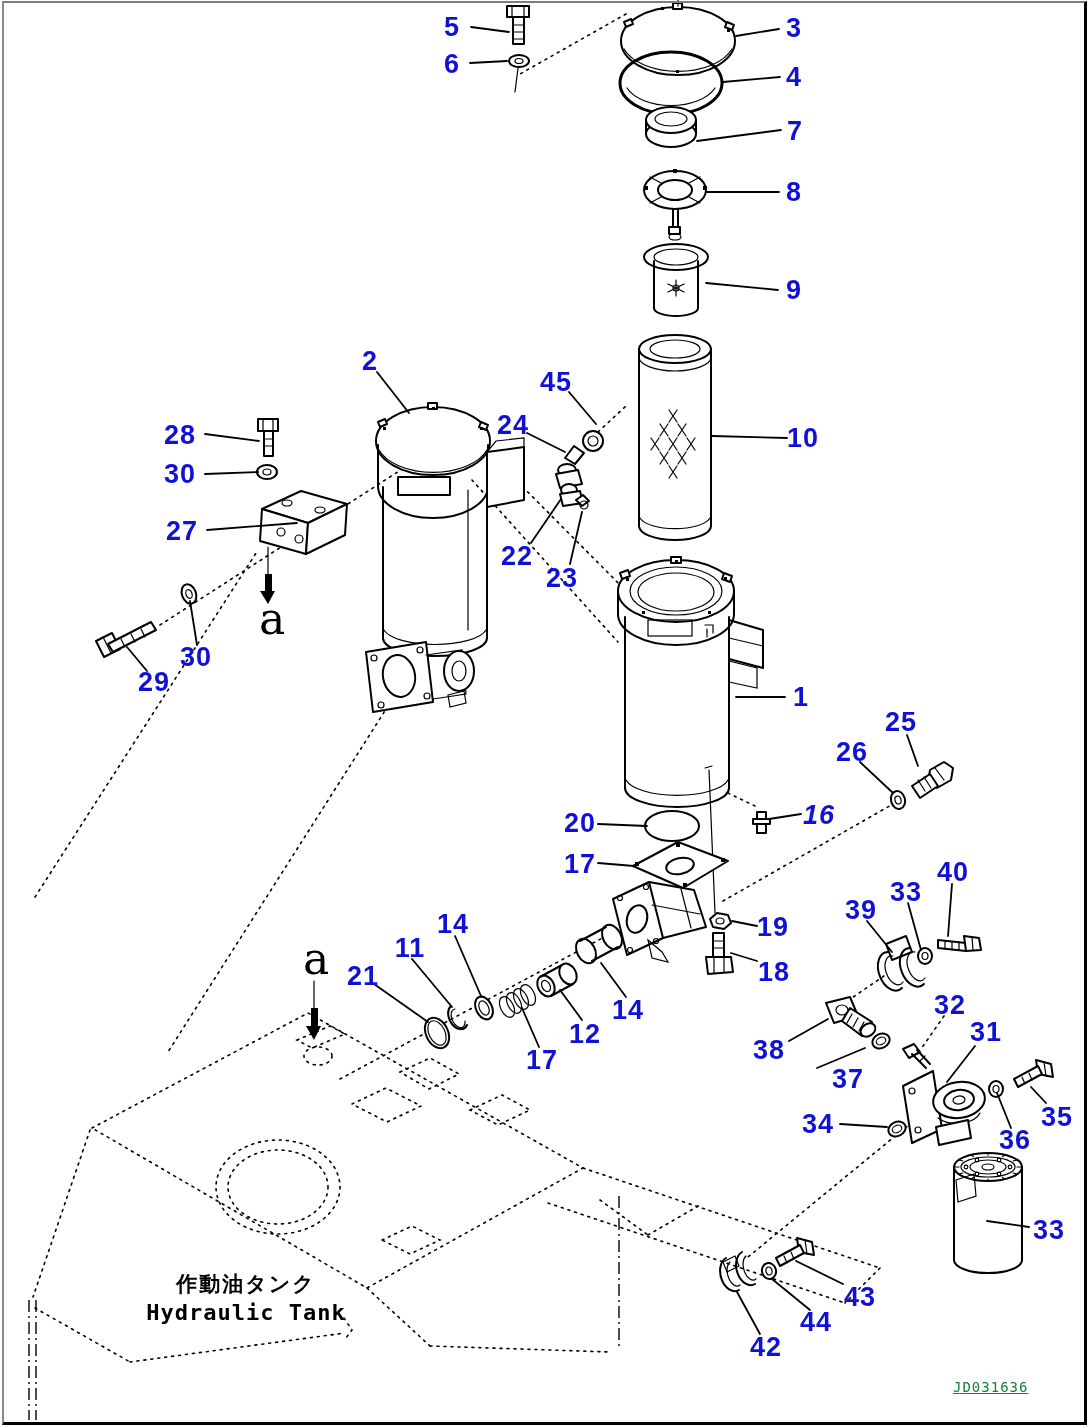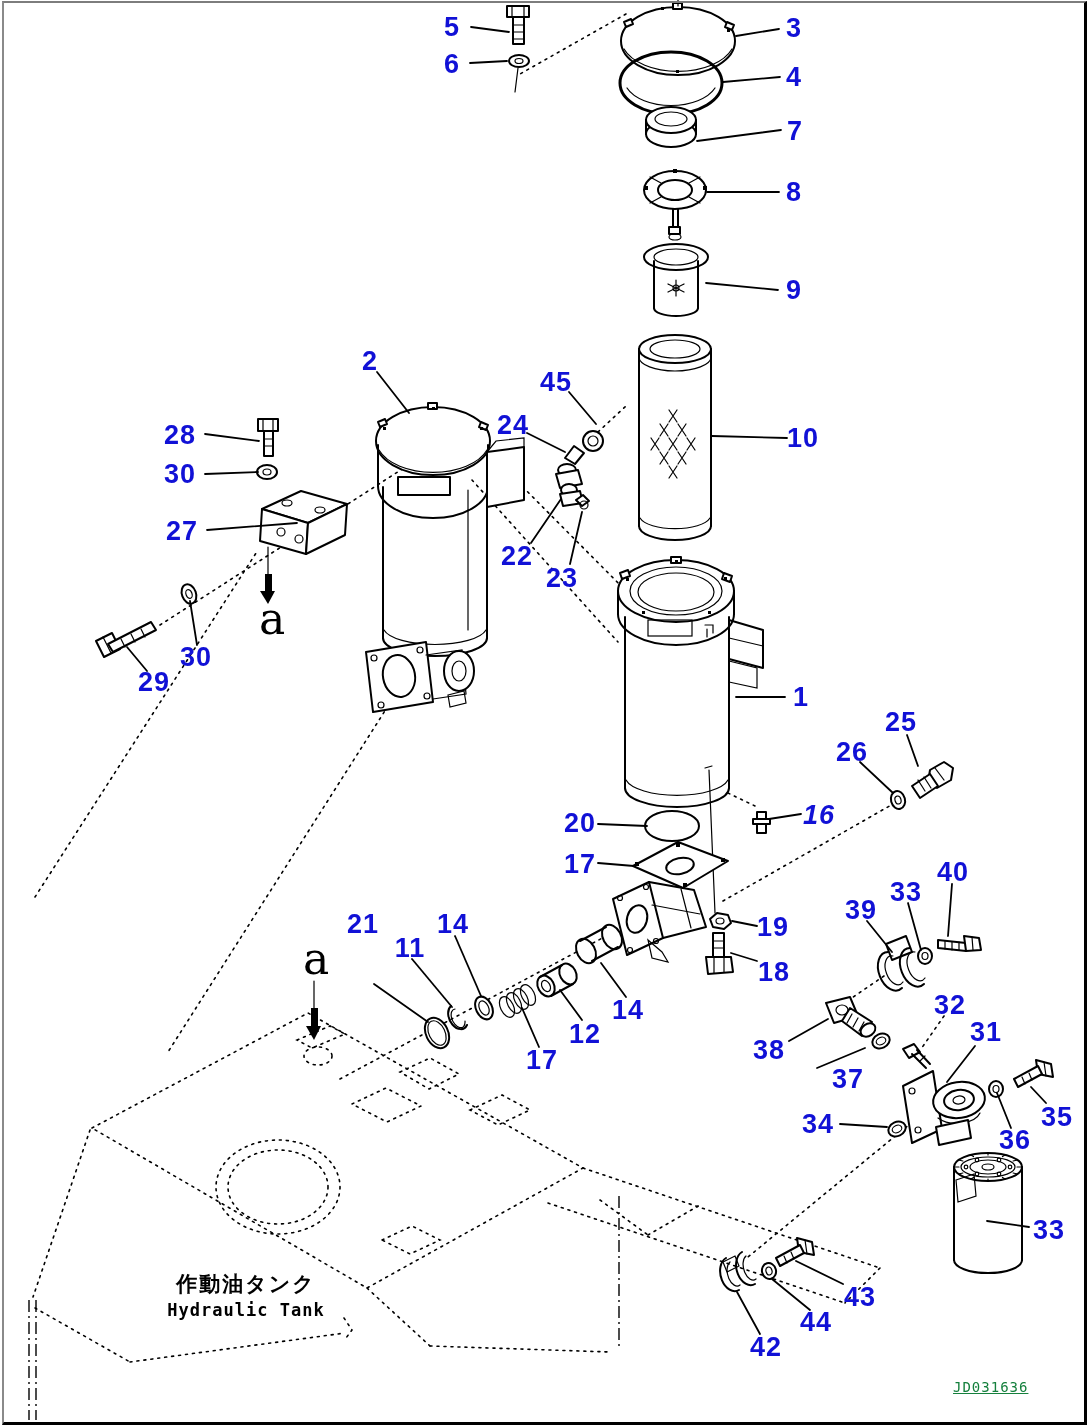--- a/index.html
+++ b/index.html
@@ -18,21 +18,21 @@
   .dt{stroke:#000;stroke-width:1.6;fill:none;stroke-dasharray:2 5;stroke-linecap:round;}
   .dd{stroke:#000;stroke-width:1.4;fill:none;stroke-dasharray:12 4 2 4;}
   .callout{position:absolute;transform:translate(-50%,-50%);
            font:700 27px "Liberation Sans",sans-serif;color:var(--callout,#1111d6);
            letter-spacing:1px;white-space:nowrap;}
   .marker-a{position:absolute;transform:translate(-50%,-55%);
             font:400 44px "DejaVu Serif",serif;color:#000;}
   .tank-label{position:absolute;transform:translateX(-50%);color:#000;text-align:center;
               font-family:"DejaVu Sans Mono","DejaVu Sans",monospace;}
   .tank-label .jp{font-size:21px;font-weight:700;letter-spacing:2px;}
-  .tank-label .en{font-size:17px;font-weight:700;letter-spacing:1px;margin-top:2px;}
+  .tank-label .en{font-size:22px;font-weight:700;letter-spacing:1px;margin-top:2px;}
   .watermark{position:absolute;font:400 14px "DejaVu Sans Mono",monospace;
              color:#15803d;letter-spacing:1px;text-decoration:underline;}
 </style>
 </head>
 <body>
 
 <div class="page">
 
 <svg width="1090" height="1428" viewBox="0 0 1090 1428">
 
@@ -547,21 +547,21 @@
       <div class="callout" style="left: 819px; top: 815px; font-style: italic;">16</div>
       <div class="callout" style="left: 580px; top: 823px;">20</div>
       <div class="callout" style="left: 580px; top: 864px;">17</div>
       <div class="callout" style="left: 953px; top: 872px;">40</div>
       <div class="callout" style="left: 906px; top: 892px;">33</div>
       <div class="callout" style="left: 861px; top: 910px;">39</div>
       <div class="callout" style="left: 773px; top: 927px;">19</div>
       <div class="callout" style="left: 774px; top: 966px; margin-top: 6px;">18</div>
       <div class="callout" style="left: 453px; top: 924px;">14</div>
       <div class="callout" style="left: 410px; top: 948px;">11</div>
-      <div class="callout" style="left: 363px; top: 924px;">21</div>
+      <div class="callout" style="left: 363px; top: 976px;">21</div>
       <div class="callout" style="left: 542px; top: 1060px;">17</div>
       <div class="callout" style="left: 585px; top: 1034px;">12</div>
       <div class="callout" style="left: 628px; top: 1010px;">14</div>
       <div class="callout" style="left: 950px; top: 1005px;">32</div>
       <div class="callout" style="left: 986px; top: 1032px;">31</div>
       <div class="callout" style="left: 769px; top: 1050px;">38</div>
       <div class="callout" style="left: 806px; top: 1079px; margin-left: 42px;">37</div>
       <div class="callout" style="left: 818px; top: 1124px;">34</div>
       <div class="callout" style="left: 1057px; top: 1117px;">35</div>
       <div class="callout" style="left: 1015px; top: 1140px;">36</div>

